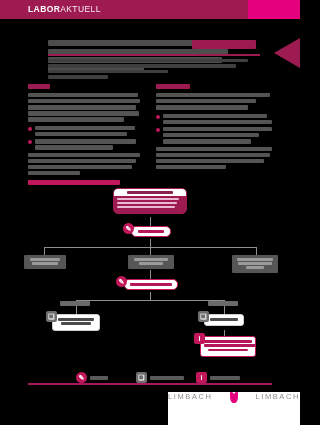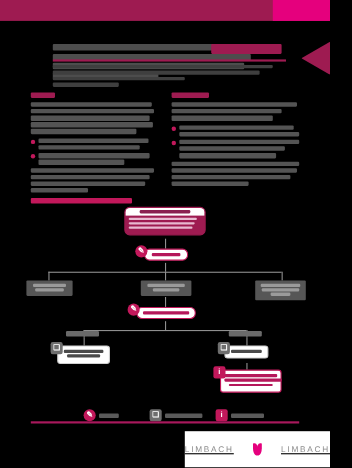--- a/index.html
+++ b/index.html
@@ -131,38 +131,41 @@
   .legend { position: absolute; left: 28px; top: 372px; width: 244px; height: 10px; }
   .leg-item { position: absolute; top: 0; display: flex; align-items: center; gap: 3px; }
   .leg-txt { height: 4px; background: #5a5a5a; border-radius: 1px; }
   .legend-rule {
     position: absolute; left: 28px; top: 383px; width: 244px; height: 2px; background: #a8185c;
   }
 
   
   .footer {
     position: absolute; left: 168px; top: 392px; width: 132px; height: 33px;
-    background: #ffffff; display: flex; align-items: center; justify-content: center; gap: 20px; text-decoration: underline;
+    background: #ffffff; display: flex; justify-content: center; gap: 20px;
   }
   .logo-txt { font-size: 7.5px; letter-spacing: 1.6px; color: #8c8c8c; }
   .logo-mark { width: 11px; height: 11px; position: relative; }
   .logo-mark::before, .logo-mark::after {
     content: ""; position: absolute; top: 0; width: 5px; height: 11px;
     background: #e5007d;
   }
   .logo-mark::before { left: 0; border-radius: 70% 10% 60% 30%; }
   .logo-mark::after  { right: 0; border-radius: 10% 70% 30% 60%; }
 </style>
 </head>
 <body>
 
 <div class="page">
 
   <div class="header-bar">
     <div class="header-accent"></div>
+  </div>
+  <div class="brand">
+    <b>LABOR</b><span class="light">AKTUELL</span>
   </div>
 
   <div class="chevron-stem"></div>
   <div class="chevron"></div>
 
   <div class="title-wrap">
     <span class="title-line" style="width:168px"></span>
     <span class="title-line" style="width:180px"></span>
     <span class="title-line" style="width:174px"></span>
     <span class="title-line" style="width:96px"></span>

